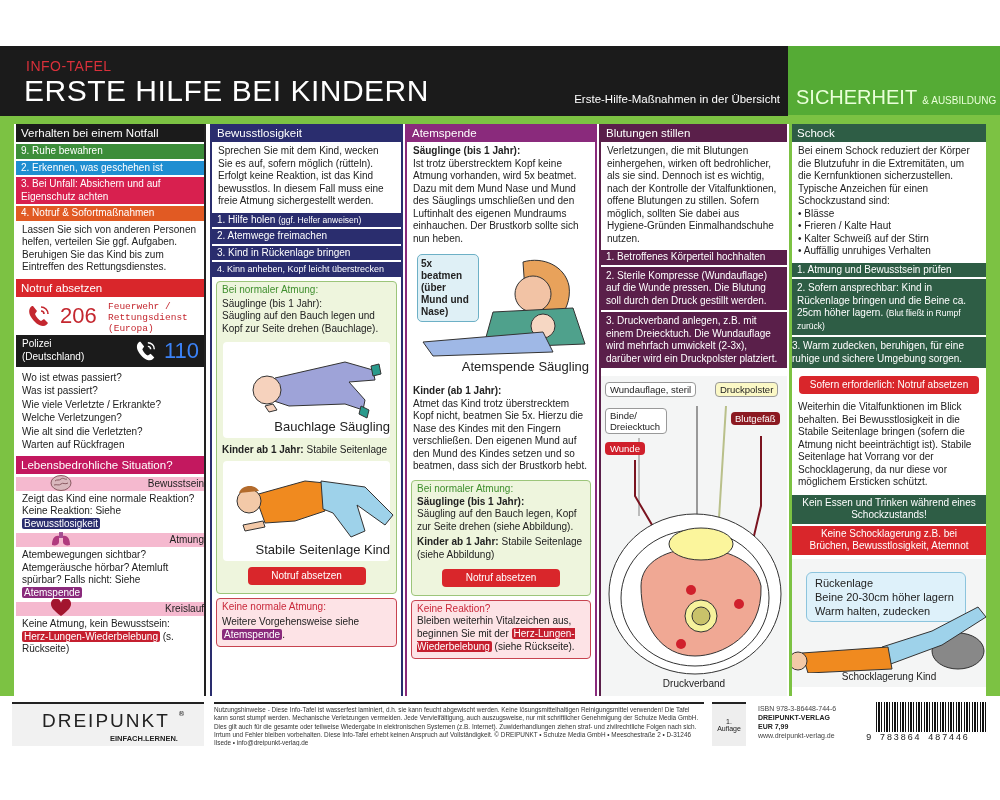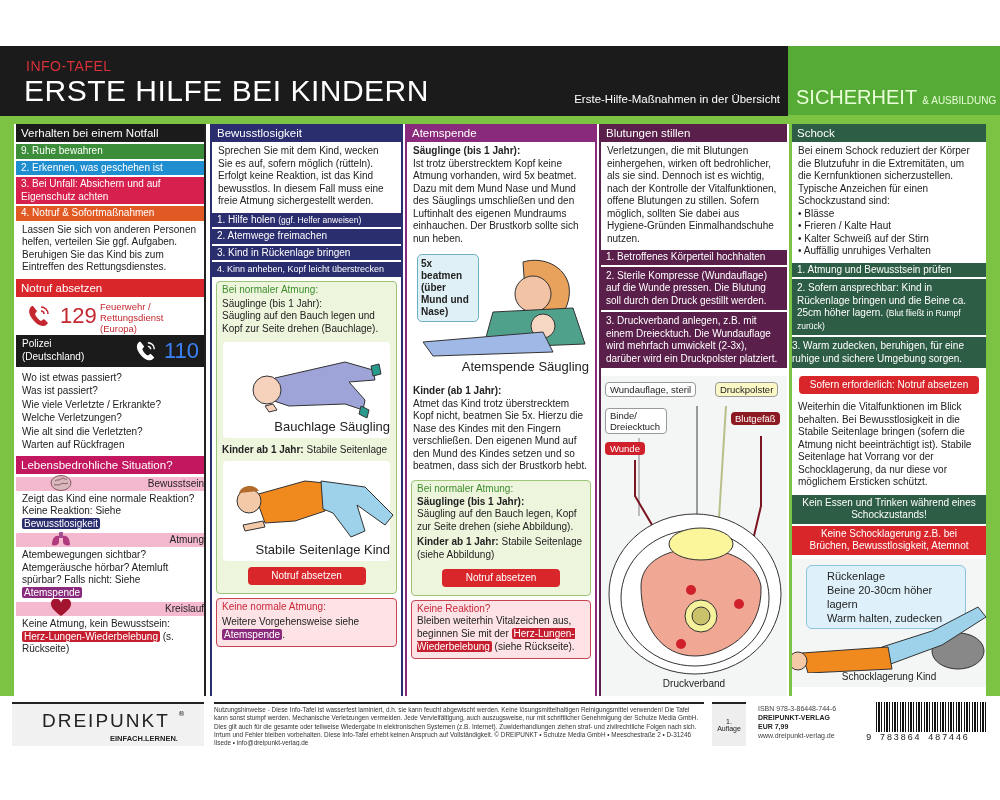--- a/index.html
+++ b/index.html
@@ -55,22 +55,22 @@
   <div class="step" style="background:#d8204f">3. Bei Unfall: Absichern und auf Eigenschutz achten</div>
   <div class="step" style="background:#e15a23">4. Notruf &amp; Sofortmaßnahmen</div>
   <div class="txt">Lassen Sie sich von anderen Personen helfen, verteilen Sie ggf. Aufgaben. Beruhigen Sie das Kind bis zum Eintreffen des Rettungsdienstes.</div>
 
   <div class="sec-h" style="background:#d9262b;margin-top:2px">Notruf absetzen</div>
   <div style="height:38px;position:relative;background:#fff">
     <svg style="position:absolute;left:10px;top:6px" width="26" height="26" viewBox="0 0 26 26">
         <path d="M6 3c-3 2-4 6-1 11s8 9 12 9c3 0 4-2 5-3l-4-4-3 2c-2-1-5-4-6-7l2-3-4-5z" fill="#c4272f"></path>
         <path d="M15 4a7 7 0 0 1 7 7M15 8a3 3 0 0 1 3 3" stroke="#c4272f" stroke-width="1.6" fill="none"></path>
       </svg>
-    <span style="position:absolute;left:44px;top:6px;font-size:22px;color:#c4272f;font-family:'Liberation Sans',sans-serif">129</span>
-    <span style="position:absolute;left:84px;top:4px;width:88px;font-size:9.5px;line-height:11px;color:#c4272f;font-family:Liberation Sans, sans-serif">Feuerwehr / Rettungsdienst (Europa)</span>
+    <span style="position:absolute;left:44px;top:6px;font-size:22px;color:#c4272f;font-family:'Liberation Sans',sans-serif">206</span>
+    <span style="position:absolute;left:92px;top:4px;width:88px;font-size:9.5px;line-height:11px;color:#c4272f;font-family:Liberation Mono, monospace">Feuerwehr / Rettungsdienst (Europa)</span>
   </div>
   <div style="height:32px;position:relative;background:#1b1b1b">
     <span style="position:absolute;left:6px;top:3px;color:#fff;font-size:10px;font-family:'Liberation Sans',sans-serif">Polizei</span>
     <span style="position:absolute;left:6px;top:16px;color:#fff;font-size:10px;font-family:'Liberation Sans',sans-serif">(Deutschland)</span>
     <svg style="position:absolute;left:118px;top:4px" width="24" height="24" viewBox="0 0 26 26">
         <path d="M6 3c-3 2-4 6-1 11s8 9 12 9c3 0 4-2 5-3l-4-4-3 2c-2-1-5-4-6-7l2-3-4-5z" fill="#fff"></path>
         <path d="M15 4a7 7 0 0 1 7 7M15 8a3 3 0 0 1 3 3" stroke="#fff" stroke-width="1.6" fill="none"></path>
       </svg>
     <span style="position:absolute;left:148px;top:3px;color:#3b82f6;font-size:22px;font-family:'Liberation Sans',sans-serif">110</span>
   </div>
@@ -246,21 +246,21 @@
     <div>• Auffällig unruhiges Verhalten</div>
   </div>
   <div class="step" style="background:#2e5d45">1. Atmung und Bewusstsein prüfen</div>
   <div class="step" style="background:#2e5d45;padding:3px 5px"><span>2. Sofern ansprechbar: Kind in Rückenlage bringen und die Beine ca. 25cm höher lagern.</span> <span style="font-size:8.5px">(Blut fließt in Rumpf zurück)</span></div>
   <div class="step" style="background:#2e5d45;padding:3px 0">3. Warm zudecken, beruhigen, für eine ruhige und sichere Umgebung sorgen.</div>
   <div class="btn-red" style="width:180px;margin:8px auto 4px">Sofern erforderlich: Notruf absetzen</div>
   <div class="txt">Weiterhin die Vitalfunktionen im Blick behalten. Bei Bewusstlosigkeit in die Stabile Seitenlage bringen (sofern die Atmung nicht beeinträchtigt ist). Stabile Seitenlage hat Vorrang vor der Schocklagerung, da nur diese vor möglichem Ersticken schützt.</div>
   <div style="background:#2e5d45;color:#fff;text-align:center;font-size:10px;line-height:12.5px;padding:2px 10px;margin-top:3px;font-family:'Liberation Sans',sans-serif">Kein Essen und Trinken während eines Schockzustands!</div>
   <div style="background:#d9262b;color:#fff;text-align:center;font-size:10px;line-height:12.5px;padding:2px 10px;margin-top:2px;font-family:'Liberation Sans',sans-serif">Keine Schocklagerung z.B. bei Brüchen, Bewusstlosigkeit, Atemnot</div>
   <div style="position:relative;height:128px;background:#f4f5f5;margin-top:4px">
-    <div style="position:absolute;left:14px;top:6px;width:160px;padding:3px 20px;background:#def1fa;border:1px solid #8cc4dd;border-radius:6px;font-size:11px;line-height:14px;font-family:'Liberation Sans',sans-serif">
+    <div style="position:absolute;left:14px;top:13px;width:160px;padding:3px 8px;background:#def1fa;border:1px solid #8cc4dd;border-radius:6px;font-size:11px;line-height:14px;font-family:'Liberation Sans',sans-serif">
       <div>Rückenlage</div>
       <div>Beine 20-30cm höher lagern</div>
       <div>Warm halten, zudecken</div>
     </div>
     <svg width="197" height="70" viewBox="0 0 197 70" style="position:absolute;left:0;top:44px">
       <ellipse cx="166" cy="48" rx="26" ry="18" fill="#888" stroke="#333"></ellipse>
       <path d="M90 44 L140 28 L186 4 L194 14 L150 42 L96 62Z" fill="#9ed2ea" stroke="#333"></path>
       <path d="M10 50 L96 44 L100 66 L16 70Z" fill="#f08a1f" stroke="#333"></path>
       <circle cx="6" cy="58" r="9" fill="#f3c9a8" stroke="#333"></circle>
     </svg>

